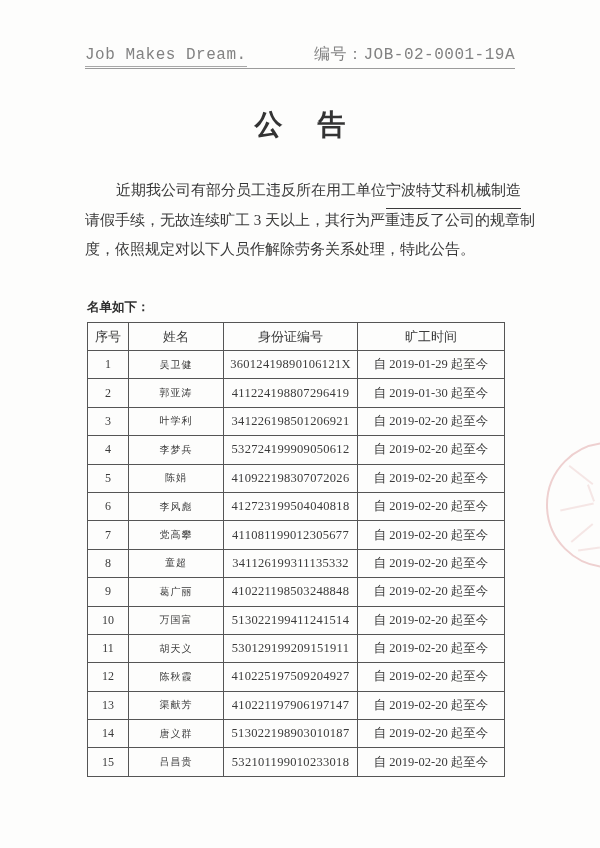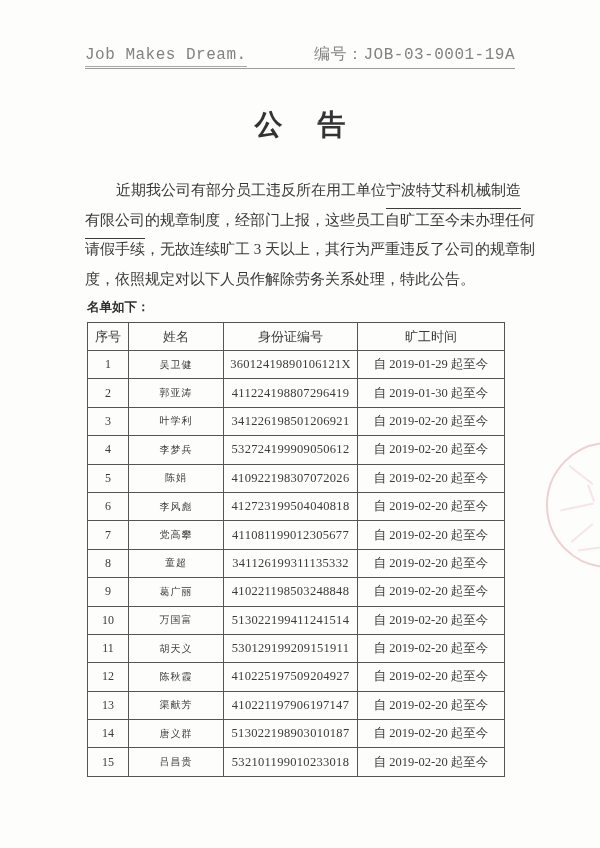--- a/index.html
+++ b/index.html
@@ -85,29 +85,28 @@
   .stamp .m4{left:34px;top:48px;width:18px;height:2px;transform:rotate(70deg);}
   .stamp .m5{left:30px;top:104px;width:22px;height:2px;transform:rotate(-8deg);}
 </style>
 </head>
 <body>
 
 <div class="page">
 
   <div class="doc-header">
     <span class="slogan">Job Makes Dream.</span>
-    <span class="doc-no">编号：JOB-03-0001-19A</span>
+    <span class="doc-no">编号：JOB-02-0001-19A</span>
   </div>
   <div class="header-rule"></div>
 
   <h1 class="title">公 告</h1>
 
   <div class="paragraph" id="paragraph">
       <div class="para-line indent"><span>近期我公司有部分员工违反所在用工单位</span><span class="seg-underline">宁波特艾科机械制造</span></div>
-      <div class="para-line"><span class="seg-underline">有限公司</span><span>的规章制度，经部门上报，这些员工自旷工至今未办理任何</span></div>
       <div class="para-line"><span>请假手续，无故连续旷工 3 天以上，其行为严重违反了公司的规章制</span></div>
       <div class="para-line last"><span>度，依照规定对以下人员作解除劳务关系处理，特此公告。</span></div>
     </div>
 
   <div class="list-label">名单如下：</div>
 
   <table class="roster">
     <colgroup id="roster-cols">
         <col style="width: 41px;">
         <col style="width: 95px;">

